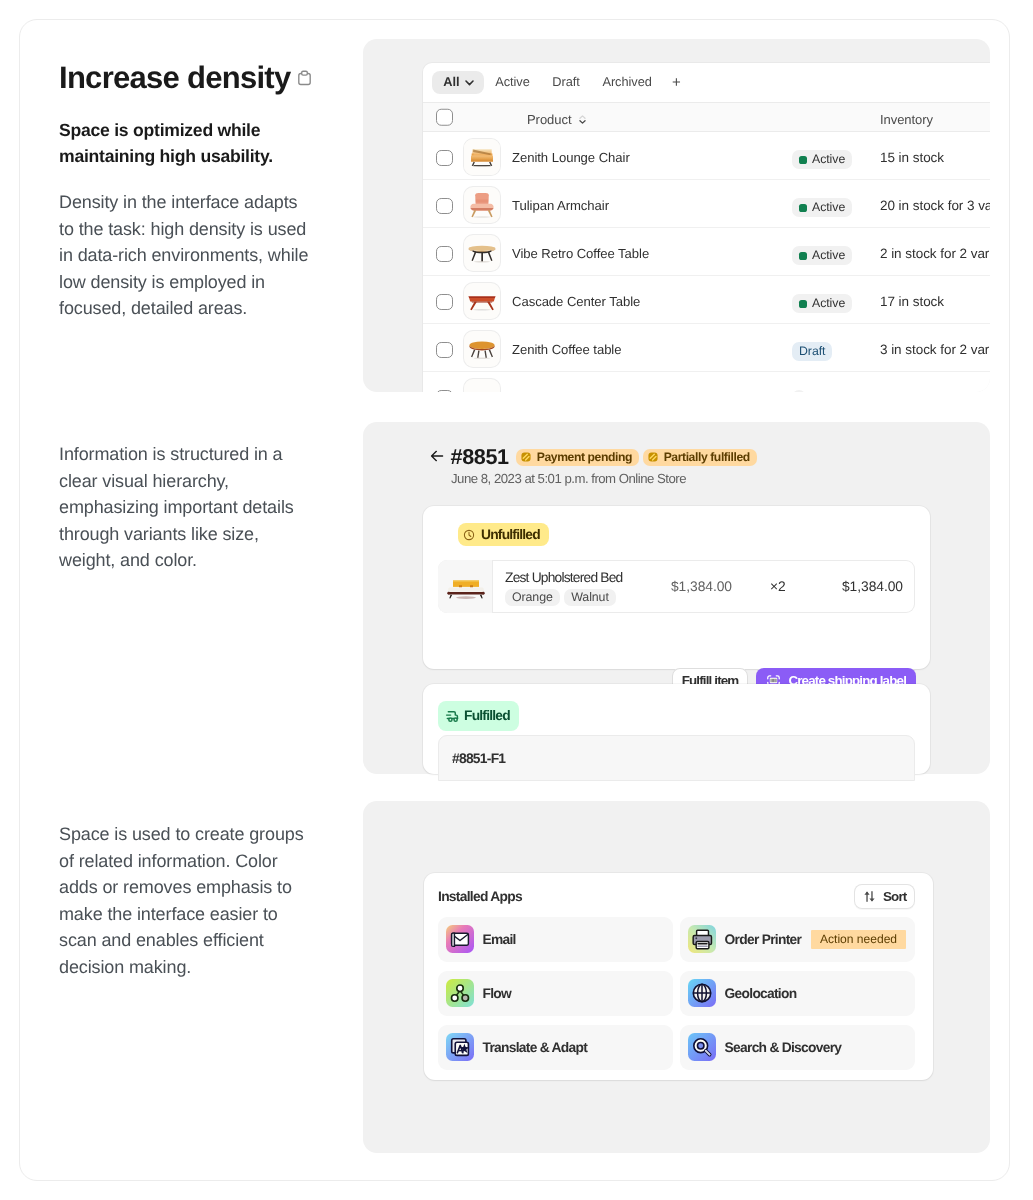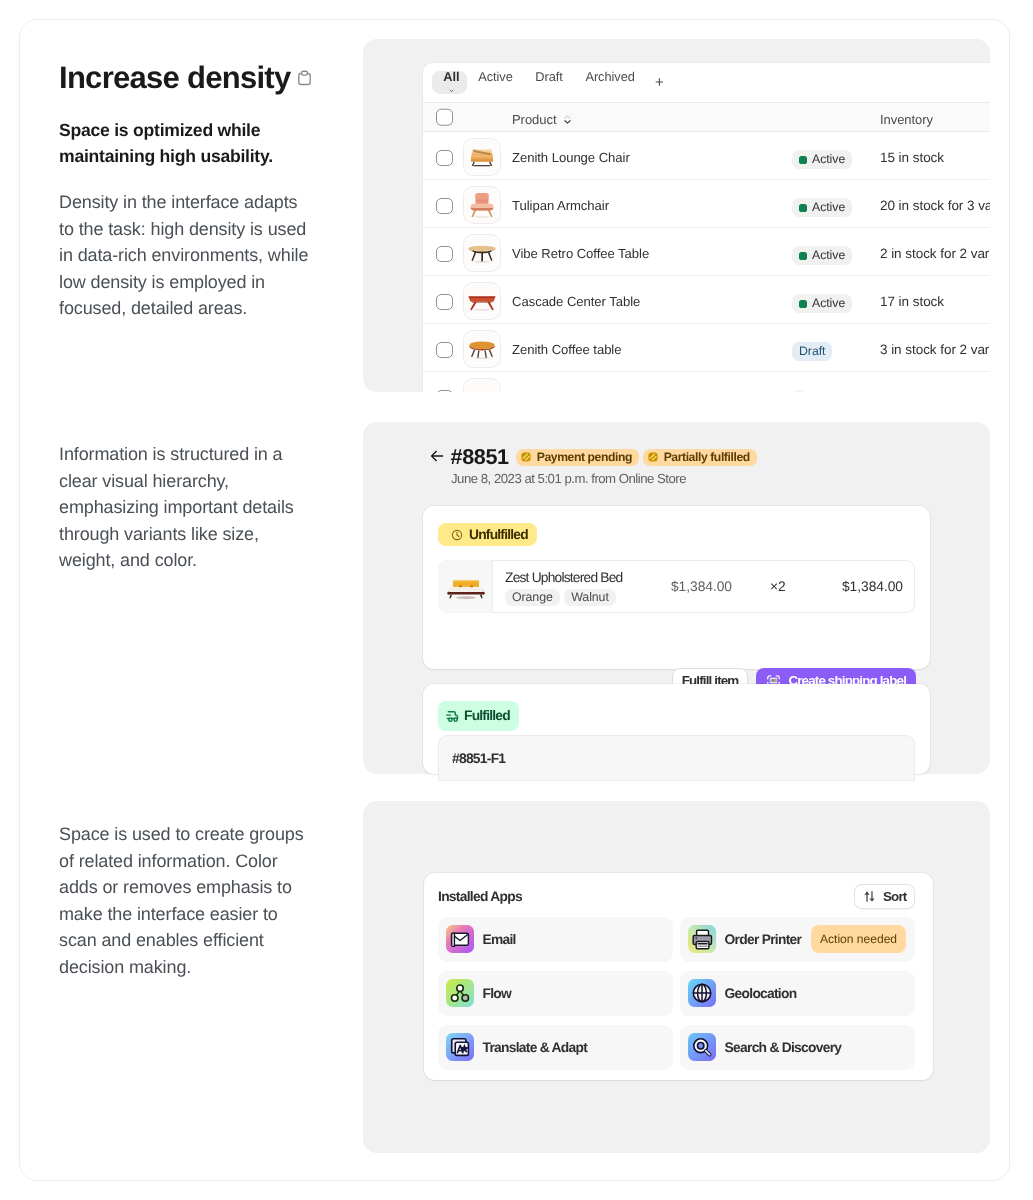--- a/index.html
+++ b/index.html
@@ -31,28 +31,28 @@
   
   .panel { position:absolute; background:#f1f1f1; border-radius:14px; overflow:hidden; }
   #panel-products { left:363px; top:39px;  width:627px; height:353px; }
   #panel-order    { left:363px; top:422px; width:627px; height:352px; }
   #panel-apps     { left:363px; top:801px; width:627px; height:352px; }
 
   
   .prod-card { position:absolute; left:60px; top:24px; width:607px; background:#fff;
                border-radius:9px; box-shadow:0 0 0 1px rgba(0,0,0,0.03), 0 1px 1px rgba(0,0,0,0.05);}
   .tabs { display:flex; align-items:center; height:39px; padding:0 8.8px; gap:0px;}
-  .tab { font-size:12.8px; color:#4a4a4a; padding:0 11.3px; height:22.2px; display:flex; align-items:center; border-radius:8px; line-height:1; white-space:nowrap; letter-spacing:-0.05px;flex-direction:column;}
+  .tab { font-size:12.8px; color:#4a4a4a; padding:0 11.3px; height:22.2px; display:flex; align-items:center; border-radius:8px; line-height:1; white-space:nowrap; letter-spacing:-0.05px;}
   .tab.active { background:#ebebeb; color:#303030; font-weight:700; gap:4px; padding:0 7.5px 0 11.4px;}
   .tab-plus { font-size:15px; color:#4a4a4a; padding:2px 9px; line-height:18px;}
   .thead { position:relative; height:30px; background:#fafafa;
            border-top:1px solid #ebebeb; border-bottom:1px solid #ebebeb; }
   .cbx { width:16.5px; height:16.5px; border:1.3px solid #8e8e8e; border-radius:5.2px; background:#fff; display:block;}
   .th-cb { position:absolute; left:13px; top:50%; transform:translateY(-50%); }
-  .th-prod { position:absolute; left:89px; top:8.5px;
+  .th-prod { position:absolute; left:104px; top:8.5px;
              display:flex; align-items:center; gap:5px; font-size:13px; color:#4a4a4a; letter-spacing:-0.05px;}
   .th-inv { position:absolute; left:457px; top:8.5px; font-size:13px; color:#4a4a4a; letter-spacing:-0.05px;}
   .prow { position:relative; height:48px; border-bottom:1px solid #f0f0f0; }
   .prow:last-child { border-bottom:none; }
   .td-cb { position:absolute; left:13px; top:17.5px; }
   .thumb { position:absolute; left:41px; top:7px;
            width:36px; height:36px; border-radius:9px; background:#fdfcfa; box-shadow:0 0 0 1px #ededed;
            overflow:hidden; display:block;}
   .thumb svg { display:block; width:100%; height:100%; }
   .td-name { position:absolute; left:89px; top:18px;
@@ -72,23 +72,23 @@
   .back-arrow { width:16px; height:16px; display:block; margin-right:2px; position:relative; top:-1px;}
   .ord-num { font-size:21.6px; font-weight:700; color:#1a1a1a; letter-spacing:-0.4px;}
   .badge-attention { display:inline-flex; align-items:center; gap:5px; height:17px; padding:0 7px 0 4px;
            border-radius:7px; font-size:12.2px; background:#ffd9a0; color:#5c3d00; font-weight:700; line-height:1;
            letter-spacing:-0.42px;}
   .ord-sub { font-size:13.2px; color:#616161; margin-top:1px; margin-left:22px; letter-spacing:-0.5px;}
   .ord-card { position:absolute; background:#fff; border-radius:11px;
               box-shadow:0 0 0 1px rgba(0,0,0,0.04), 0 1px 2px rgba(0,0,0,0.06);}
   #ord-card1 { left:423px; top:506px; width:507px; height:163px; }
   #ord-card2 { left:423px; top:684px; width:507px; height:90px; }
-  .badge-warning { display:inline-flex; align-items:center; gap:5px; height:23px; padding:0 9px 0 12px;
+  .badge-warning { display:inline-flex; align-items:center; gap:5px; height:23px; padding:0 9px 0 4px;
         border-radius:8px; font-size:13.8px; font-weight:700; background:#ffea8a; color:#3d2e00; line-height:1;
-        letter-spacing:-0.78px;}
+        letter-spacing:-0.78px;margin-left:20px;}
   .badge-fulfilled { display:inline-flex; align-items:center; gap:4px; height:30px; padding:0 9px 0 6px;
         border-radius:8px; font-size:13.8px; font-weight:700; background:#cdfee1; color:#0a5032; line-height:1;
         letter-spacing:-0.78px;}
   .line-item { position:absolute; display:flex; align-items:center; box-shadow:inset 0 0 0 1px #ebebeb; border-radius:9px;
                height:53px; padding:0 13px; }
   .li-thumb { position:absolute; left:7px; top:17px; width:42px; height:28px; display:block;}
   .li-thumb svg { display:block; width:100%; height:100%; }
   .li-imgcell { position:absolute; left:0; top:0; width:55px; height:53px; background:#f7f7f7;
                 border-radius:9px 0 0 9px; border-right:1px solid #ebebeb; }
   .li-title { font-size:13.8px; font-weight:400; color:#303030; letter-spacing:-0.8px;}
@@ -109,21 +109,21 @@
                border-radius:11px; box-shadow:0 0 0 1px rgba(0,0,0,0.04), 0 1px 2px rgba(0,0,0,0.06);}
   .apps-title { font-size:13.8px; font-weight:700; color:#303030; letter-spacing:-0.7px;}
   .btn-sort { display:inline-flex; align-items:center; gap:5.5px; height:25.4px; border-radius:8px;
               font-size:13.4px; font-weight:700; padding:0 8.5px; background:#fff; color:#303030;
               box-shadow:inset 0 0 0 1px #e3e3e3, 0 1px 0 rgba(0,0,0,0.03); line-height:1; letter-spacing:-0.82px;}
   .apps-grid { display:grid; grid-template-columns:minmax(0,1fr) minmax(0,1fr); gap:9.3px 7.6px; }
   .app-item { display:flex; align-items:center; gap:9px; height:44.7px; background:#f7f7f7;
               border-radius:9px; padding:0 7.5px; }
   .app-ico { width:28px; height:28px; border-radius:7px; flex:none; display:block;}
   .app-name { font-size:13.8px; font-weight:700; color:#303030; white-space:nowrap; letter-spacing:-0.72px;}
-  .badge-attn2 { display:inline-flex; align-items:center; height:28px; padding:0 8.9px; border-radius:8px;
+  .badge-attn2 { display:inline-flex; align-items:center; height:19px; padding:0 8.9px; border-radius:1px;
                  font-size:12.1px; background:#ffd9a0; color:#5c3d00; line-height:1; margin-left:1px;
                  white-space:nowrap; letter-spacing:-0.02px;}
 </style>
 </head>
 <body>
 
 <div class="page">
  <div class="outer-card"></div>
 
   <h1>Increase density</h1>

